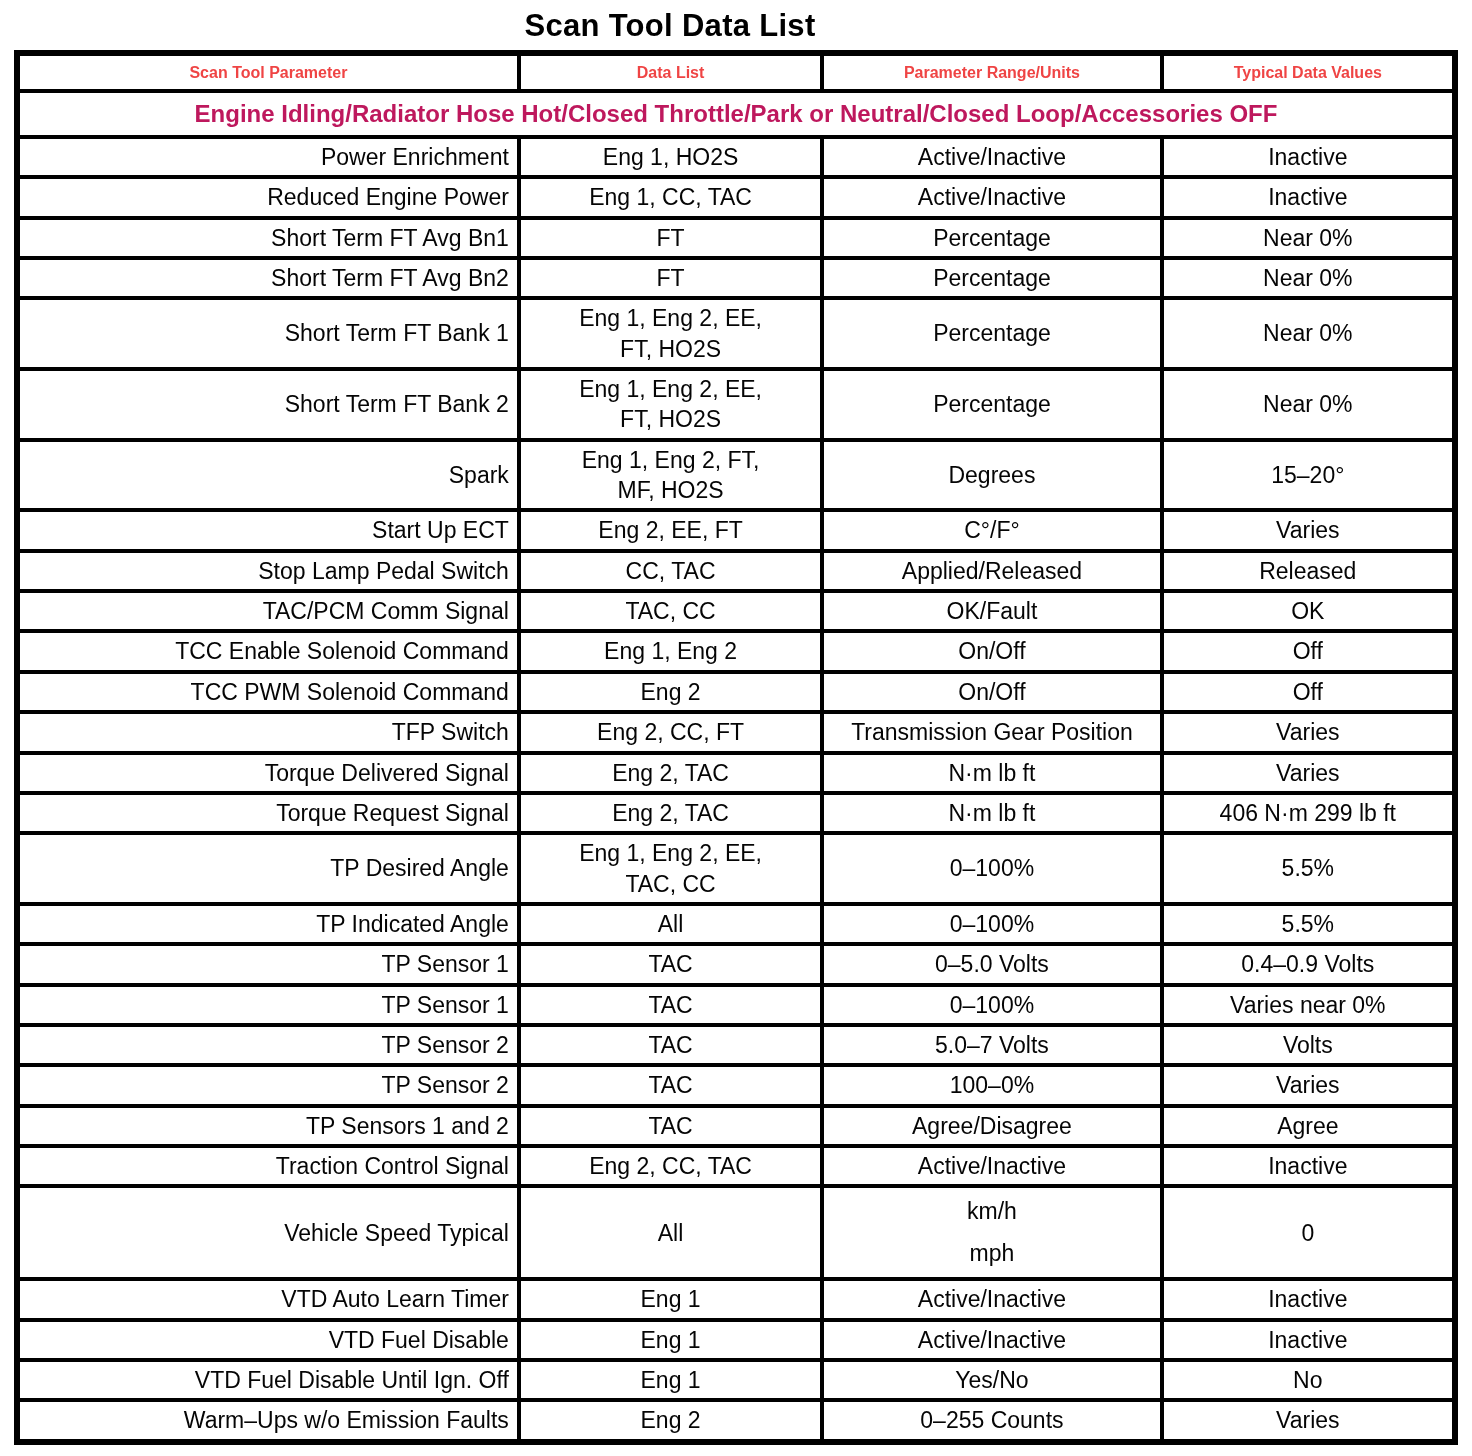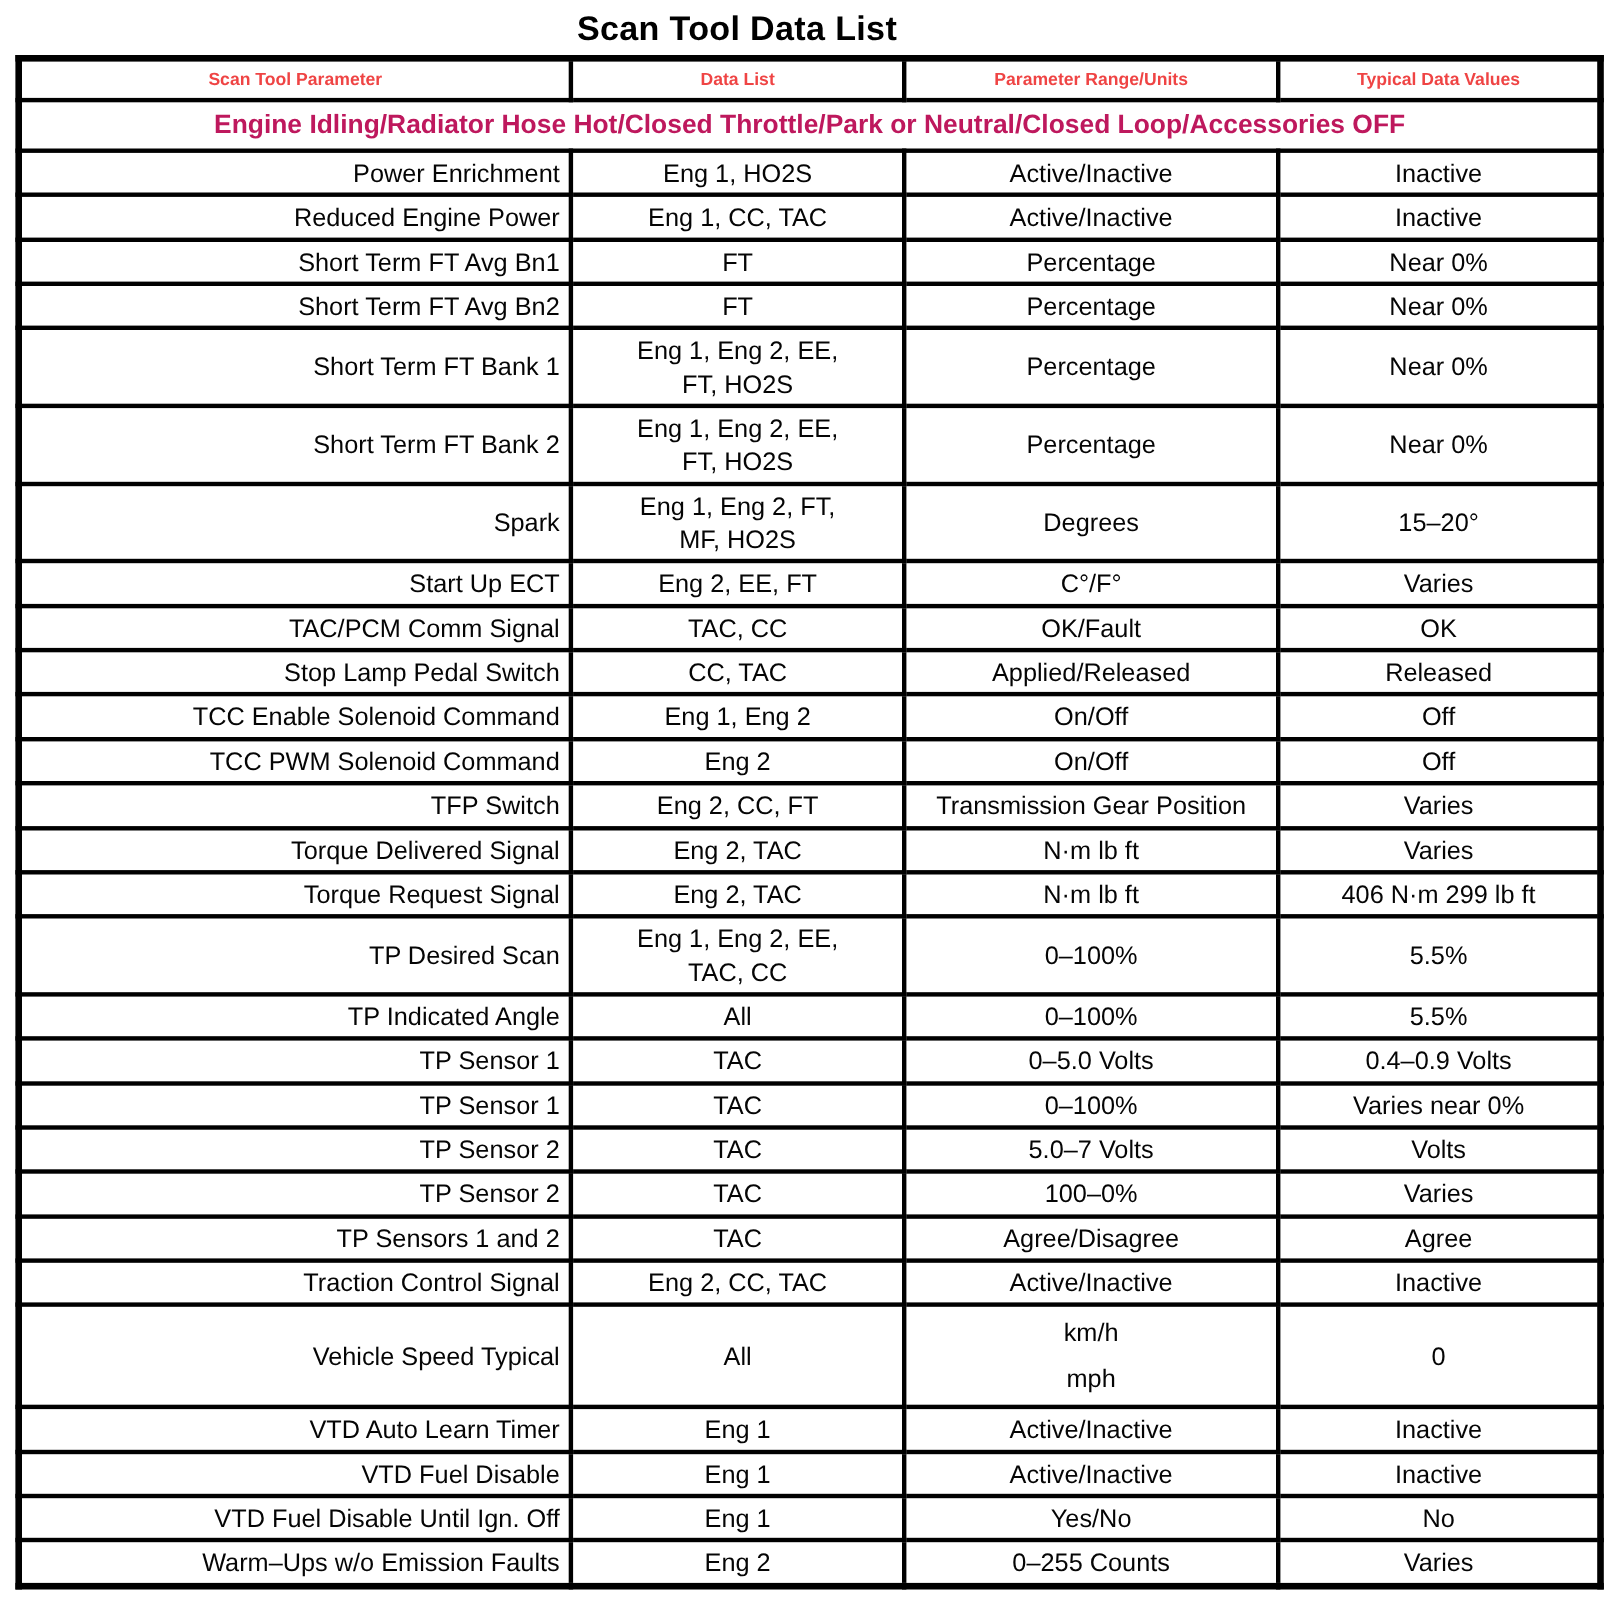--- a/index.html
+++ b/index.html
@@ -136,32 +136,32 @@
         <td class="center">Degrees</td>
         <td class="center">15–20°</td>
       </tr>
       <tr>
         <td class="param">Start Up ECT</td>
         <td class="center">Eng 2, EE, FT</td>
         <td class="center">C°/F°</td>
         <td class="center">Varies</td>
       </tr>
       <tr>
+        <td class="param">Stop Lamp Pedal Switch</td>
+        <td class="center">CC, TAC</td>
+        <td class="center">Applied/Released</td>
+        <td class="center">Released</td>
+      </tr>
+      <tr>
         <td class="param">TAC/PCM Comm Signal</td>
         <td class="center">TAC, CC</td>
         <td class="center">OK/Fault</td>
         <td class="center">OK</td>
       </tr>
       <tr>
-        <td class="param">Stop Lamp Pedal Switch</td>
-        <td class="center">CC, TAC</td>
-        <td class="center">Applied/Released</td>
-        <td class="center">Released</td>
-      </tr>
-      <tr>
         <td class="param">TCC Enable Solenoid Command</td>
         <td class="center">Eng 1, Eng 2</td>
         <td class="center">On/Off</td>
         <td class="center">Off</td>
       </tr>
       <tr>
         <td class="param">TCC PWM Solenoid Command</td>
         <td class="center">Eng 2</td>
         <td class="center">On/Off</td>
         <td class="center">Off</td>
@@ -178,21 +178,21 @@
         <td class="center">N·m lb ft</td>
         <td class="center">Varies</td>
       </tr>
       <tr>
         <td class="param">Torque Request Signal</td>
         <td class="center">Eng 2, TAC</td>
         <td class="center">N·m lb ft</td>
         <td class="center">406 N·m 299 lb ft</td>
       </tr>
       <tr>
-        <td class="param">TP Desired Scan</td>
+        <td class="param">TP Desired Angle</td>
         <td class="center">Eng 1, Eng 2, EE,
 TAC, CC</td>
         <td class="center">0–100%</td>
         <td class="center">5.5%</td>
       </tr>
       <tr>
         <td class="param">TP Indicated Angle</td>
         <td class="center">All</td>
         <td class="center">0–100%</td>
         <td class="center">5.5%</td>

